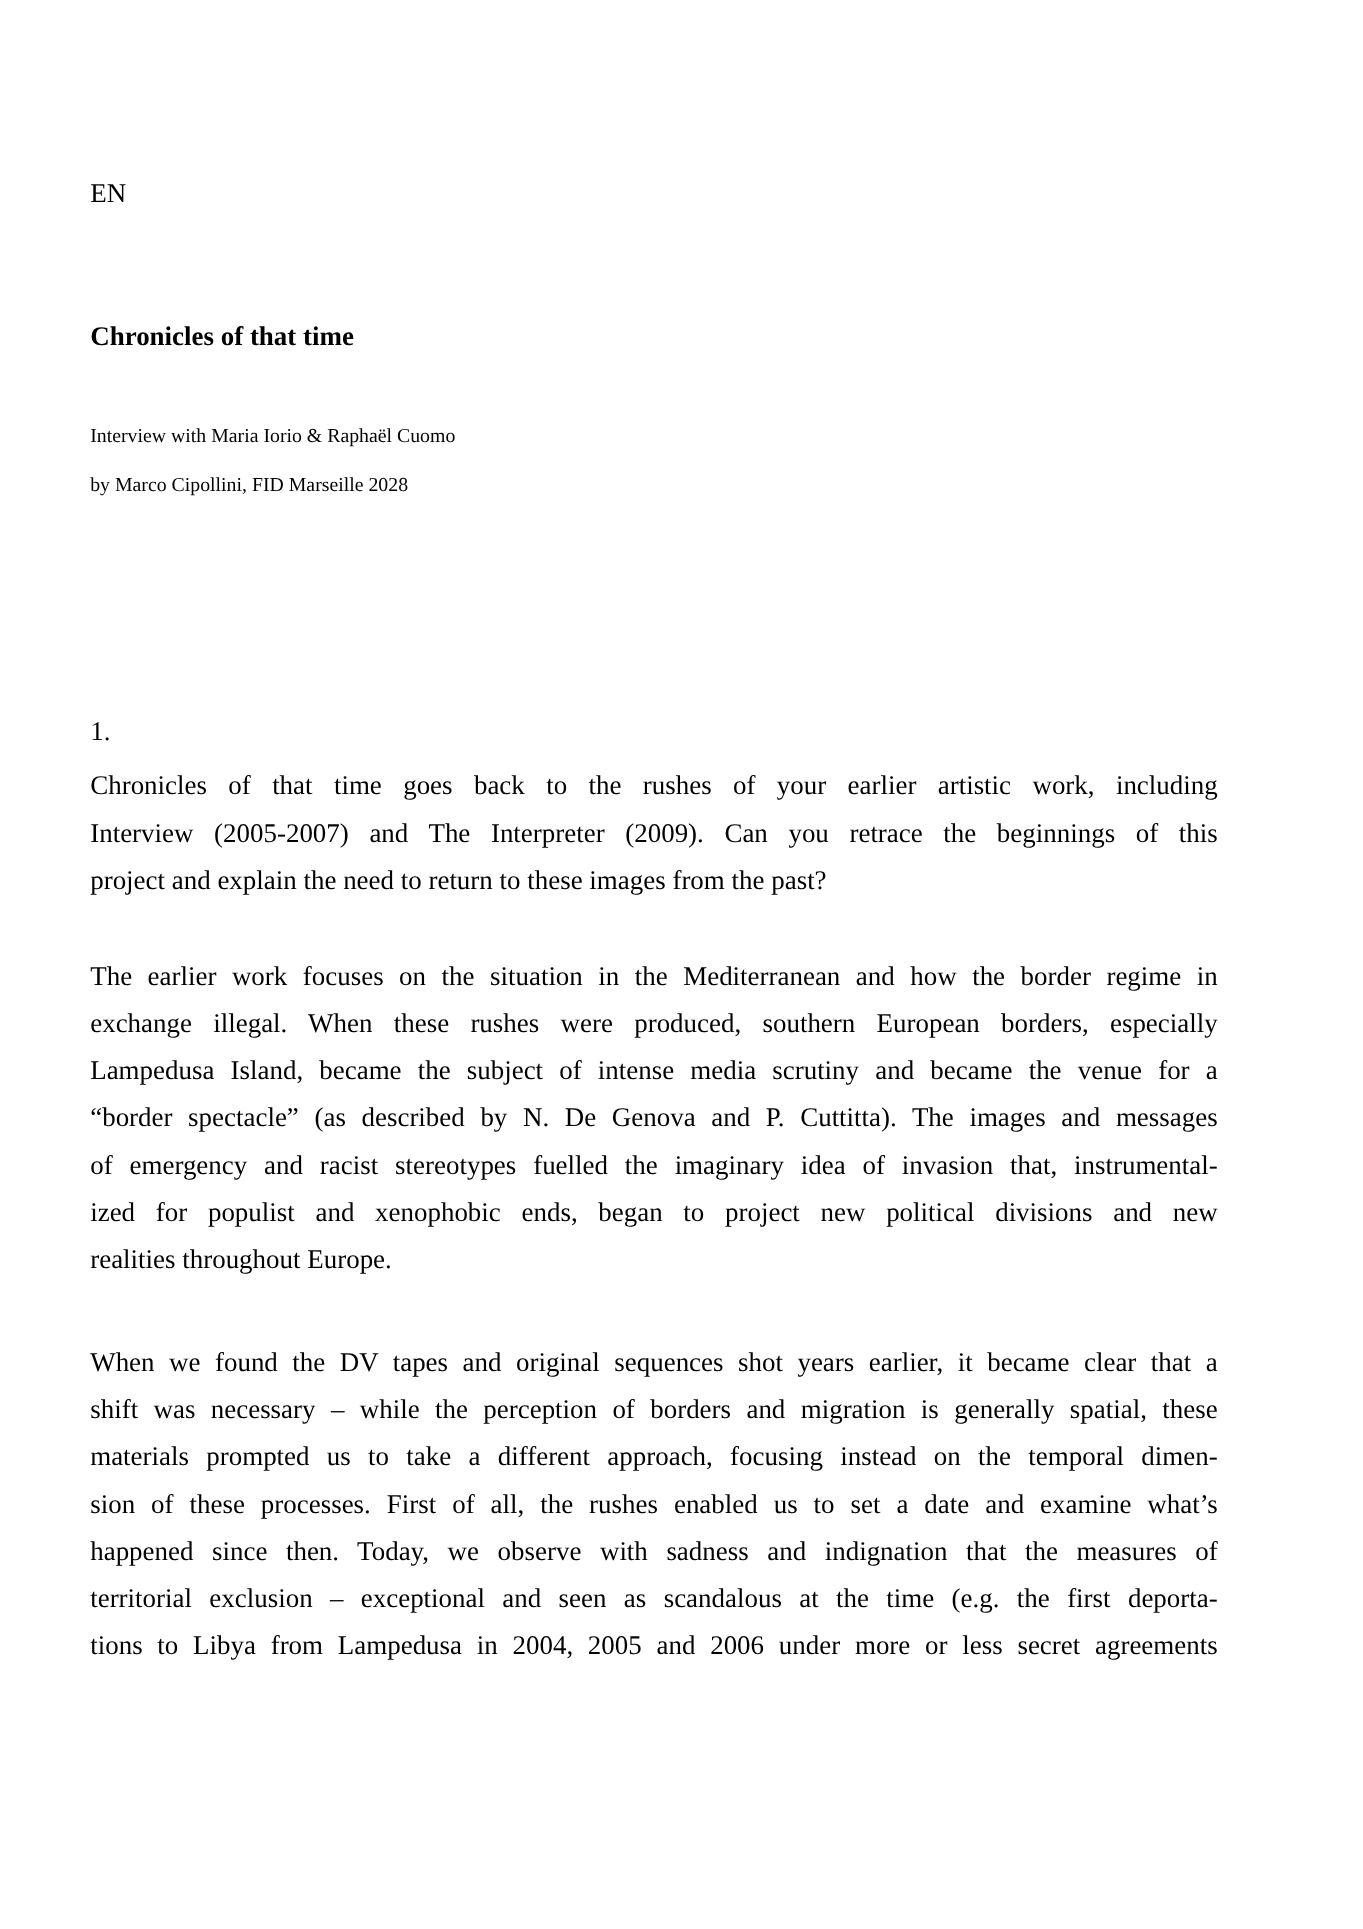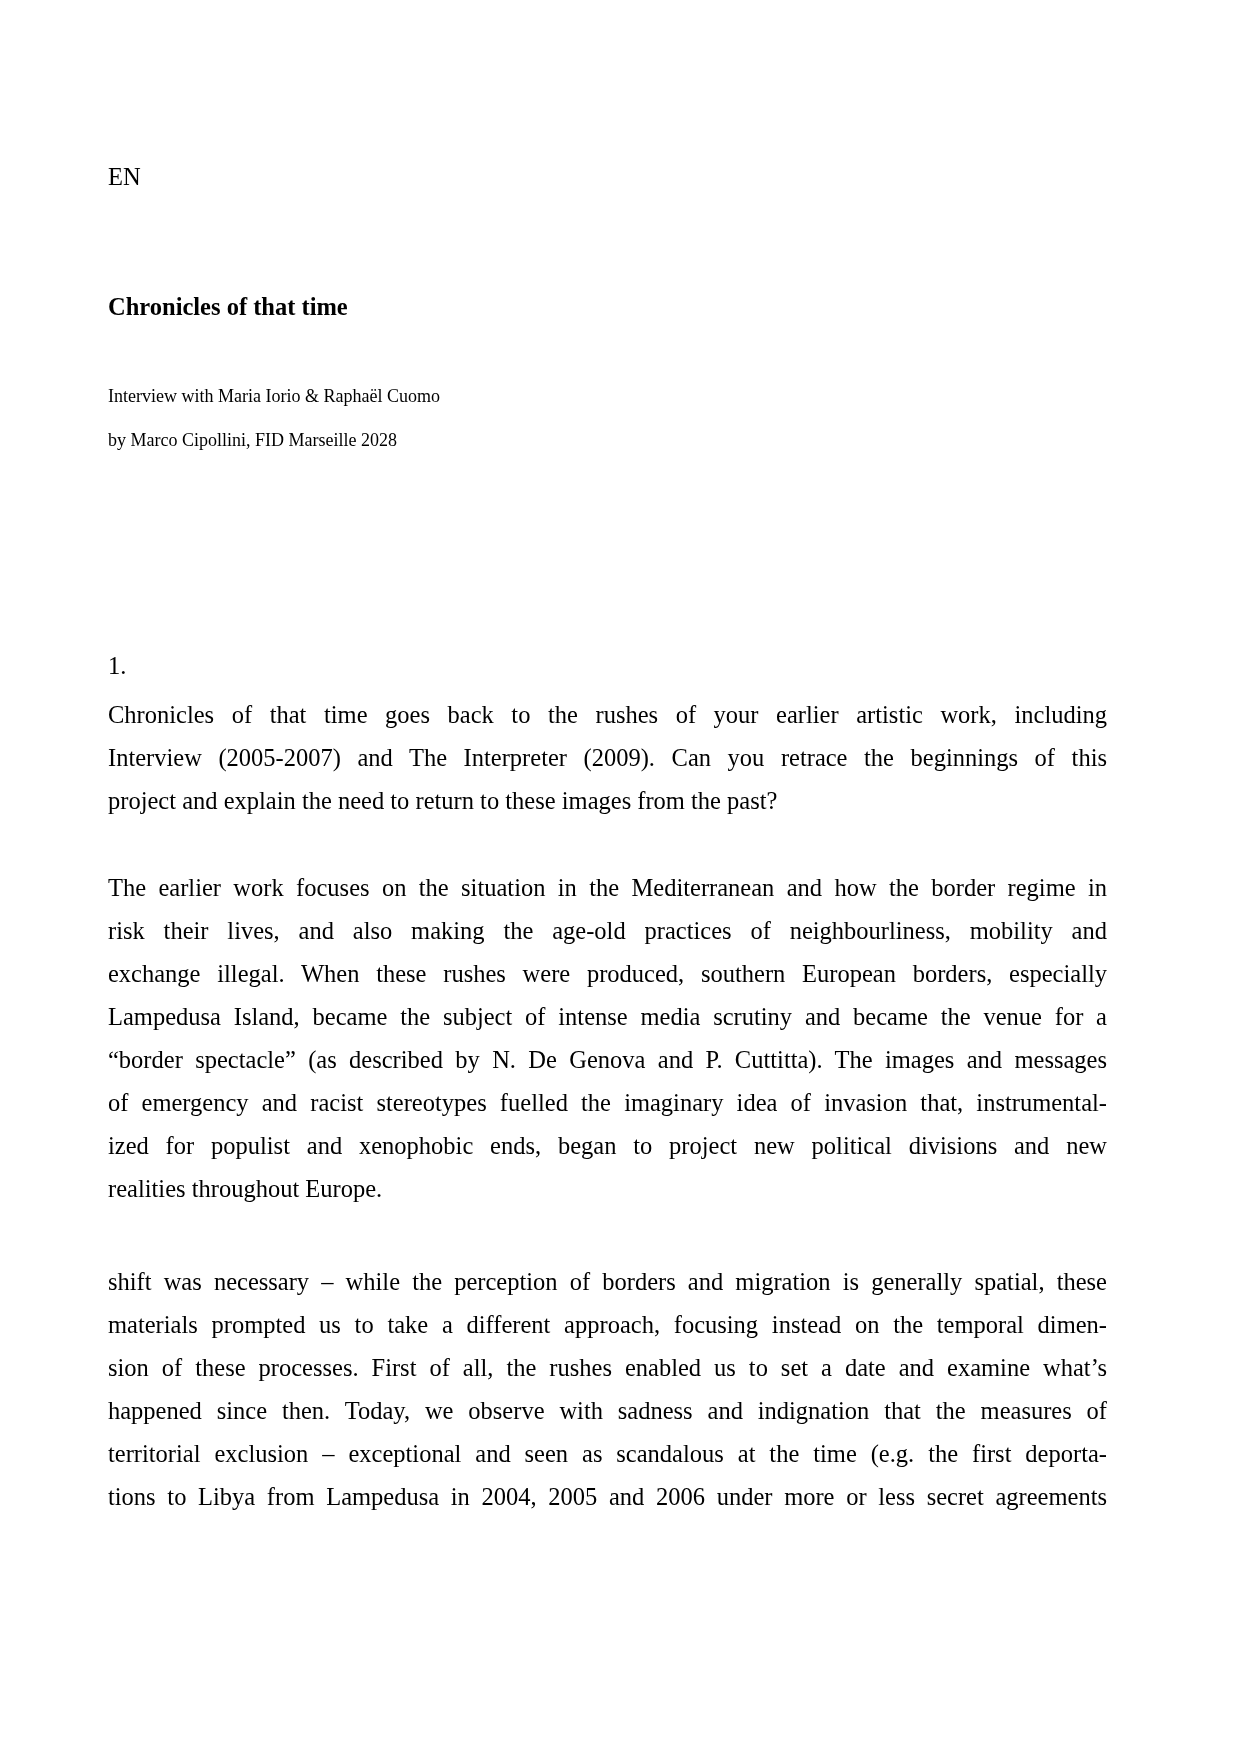--- a/index.html
+++ b/index.html
@@ -11,21 +11,21 @@
     width: 1239px;
     height: 1754px;
     position: relative;
     font-family: "Liberation Serif", "DejaVu Serif", serif;
     color: #000000;
   }
   .page {
     box-sizing: border-box;
     width: 1239px;
     height: 1754px;
-    padding: 155px 132px 0 108px;
+    padding: 155px 132px 0 82px;
     overflow: hidden;
   }
   .lang {
     font-size: 24.5px;
     line-height: 43px;
   }
   .title {
     margin: 87px 0 0 0;
     font-size: 24.5px;
     line-height: 43px;
@@ -76,30 +76,30 @@
   <div class="qnum">1.</div>
 
   <div class="question">
       <div class="line just"><span class="ro">Chronicles of that time </span><span class="it">goes back to the rushes of your earlier artistic work, including</span></div>
       <div class="line just"><span class="ro">Interview </span><span class="it">(2005-2007) and </span><span class="ro">The Interpreter </span><span class="it">(2009). Can you retrace the beginnings of this</span></div>
       <div class="line"><span class="it">project and explain the need to return to these images from the past?</span></div>
     </div>
 
   <div class="paragraph para-1">
       <div class="line just">The earlier work focuses on the situation in the Mediterranean and how the border regime in</div>
-      <div class="line just">risk their lives, and also making the age-old practices of neighbourliness, mobility and</div>
       <div class="line just">exchange illegal. When these rushes were produced, southern European borders, especially</div>
       <div class="line just">Lampedusa Island, became the subject of intense media scrutiny and became the venue for a</div>
       <div class="line just">“border spectacle” (as described by N. De Genova and P. Cuttitta). The images and messages</div>
       <div class="line just">of emergency and racist stereotypes fuelled the imaginary idea of invasion that, instrumental-</div>
       <div class="line just">ized for populist and xenophobic ends, began to project new political divisions and new</div>
       <div class="line">realities throughout Europe.</div>
     </div>
 
   <div class="paragraph para-2">
+      <div class="line just">When we found the DV tapes and original sequences shot years earlier, it became clear that a</div>
       <div class="line just">shift was necessary – while the perception of borders and migration is generally spatial, these</div>
       <div class="line just">materials prompted us to take a different approach, focusing instead on the temporal dimen-</div>
       <div class="line just">sion of these processes. First of all, the rushes enabled us to set a date and examine what’s</div>
       <div class="line just">happened since then. Today, we observe with sadness and indignation that the measures of</div>
       <div class="line just">territorial exclusion – exceptional and seen as scandalous at the time (e.g. the first deporta-</div>
       <div class="line just">tions to Libya from Lampedusa in 2004, 2005 and 2006 under more or less secret agreements</div>
     </div>
 
 </div>
 

